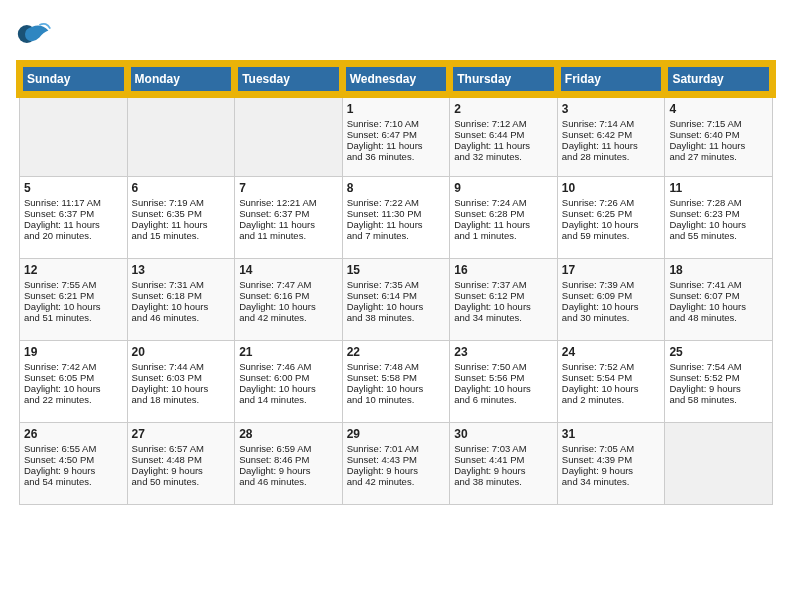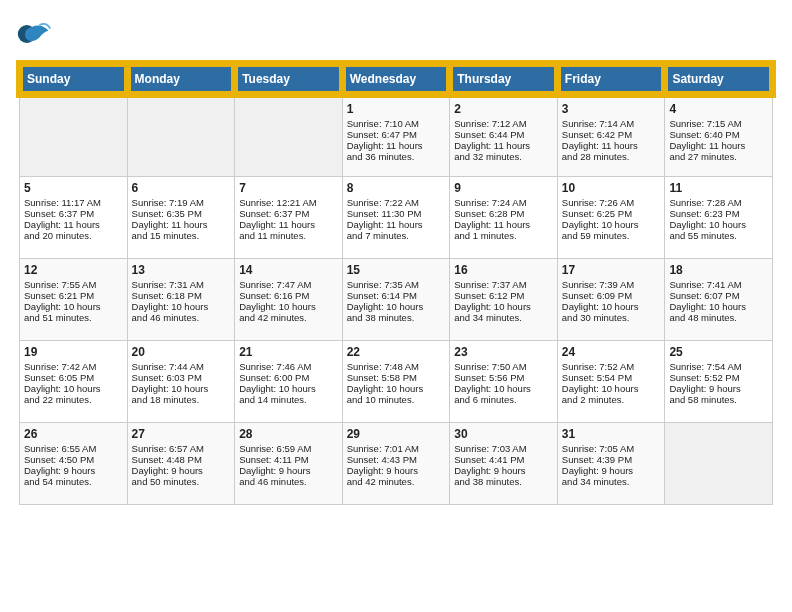--- a/index.html
+++ b/index.html
@@ -310,21 +310,21 @@
         <td>
           <span class="day-num">27</span>
           <div>Sunrise: 6:57 AM</div>
           <div>Sunset: 4:48 PM</div>
           <div>Daylight: 9 hours</div>
           <div>and 50 minutes.</div>
         </td>
         <td>
           <span class="day-num">28</span>
           <div>Sunrise: 6:59 AM</div>
-          <div>Sunset: 4:11 PM</div>
+          <div>Sunset: 8:46 PM</div>
           <div>Daylight: 9 hours</div>
           <div>and 46 minutes.</div>
         </td>
         <td>
           <span class="day-num">29</span>
           <div>Sunrise: 7:01 AM</div>
           <div>Sunset: 4:43 PM</div>
           <div>Daylight: 9 hours</div>
           <div>and 42 minutes.</div>
         </td>

